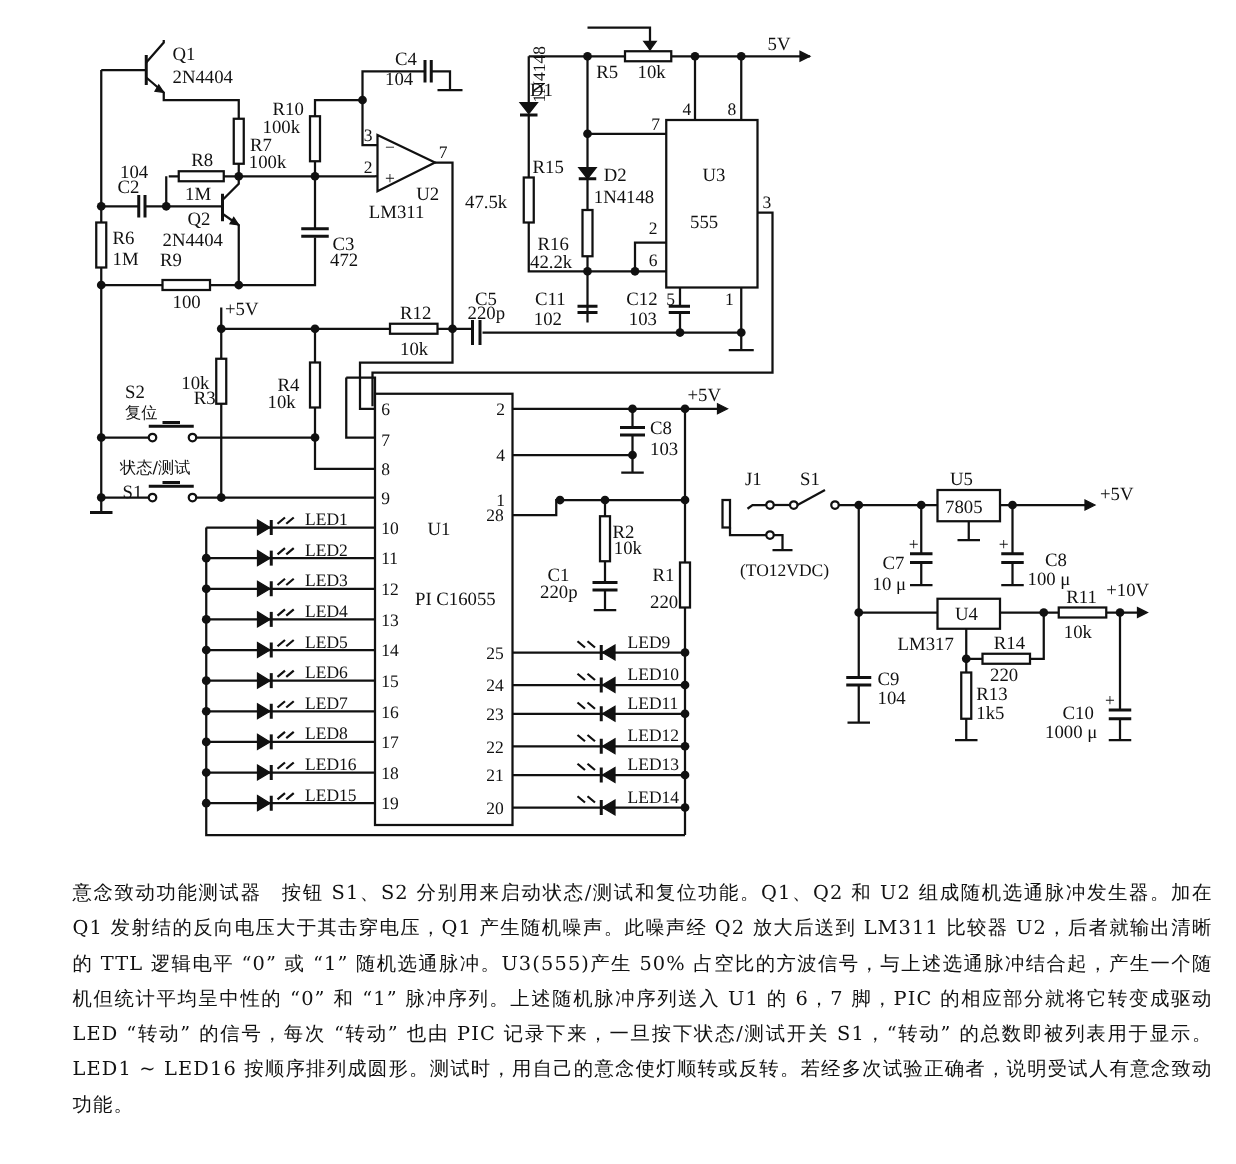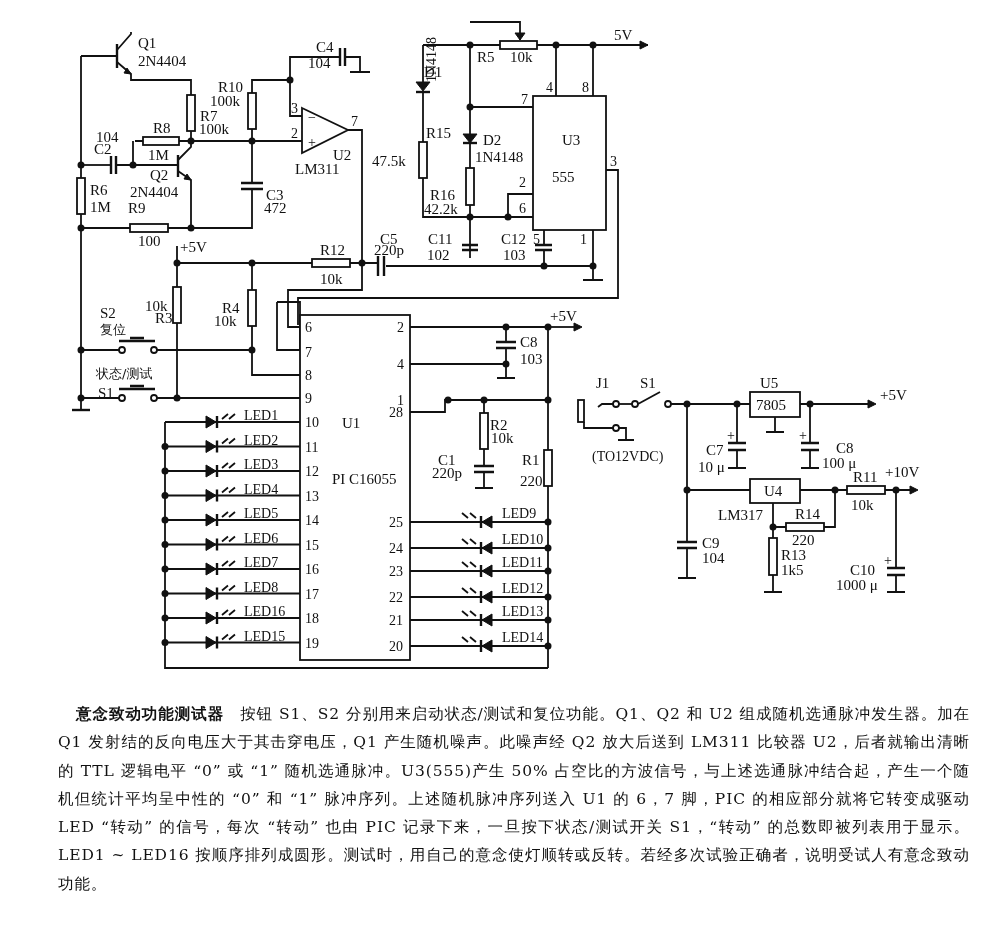--- a/index.html
+++ b/index.html
@@ -9,21 +9,21 @@
   #schematic .sm { font-size: 14px; }
   #schematic .pin { font-size: 14px; }
   #schematic .cn { font-family: "DejaVu Sans", sans-serif; font-size: 13px; }
   .w { stroke: #111; stroke-width: 1.8; fill: none; }
   .wt { stroke: #111; stroke-width: 2.4; fill: none; }
   .box { stroke: #111; stroke-width: 1.8; fill: #fff; }
   .dot { fill: #111; }
   .sym { stroke: #111; stroke-width: 1.8; fill: #fff; }
   .tri { fill: #111; stroke: #111; stroke-width: 1; }
   .caption { position: absolute; left: 58px; top: 700px; width: 912px; font-family: "DejaVu Serif", serif; font-size: 15.5px; line-height: 28.3px; letter-spacing: 0.9px; text-align: justify; }
-  .caption .title { font-family: "DejaVu Sans", sans-serif; font-weight: bold; margin-left: 18px; margin-right: 16px; }
+  .caption .title { font-family: "DejaVu Sans", sans-serif; font-weight: normal; margin-right: 16px; }
 </style>
 </head>
 <body>
 
 <svg id="schematic" viewBox="0 0 989 690" xmlns="http://www.w3.org/2000/svg">
 
   <g>
 
     <path class="w" d="M81,56 V410"></path>
     <path class="w" d="M81,56 H117"></path>

